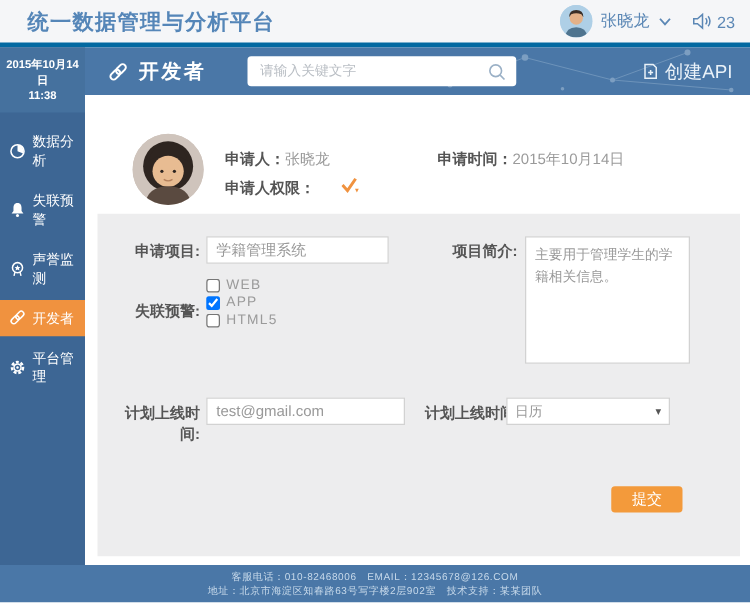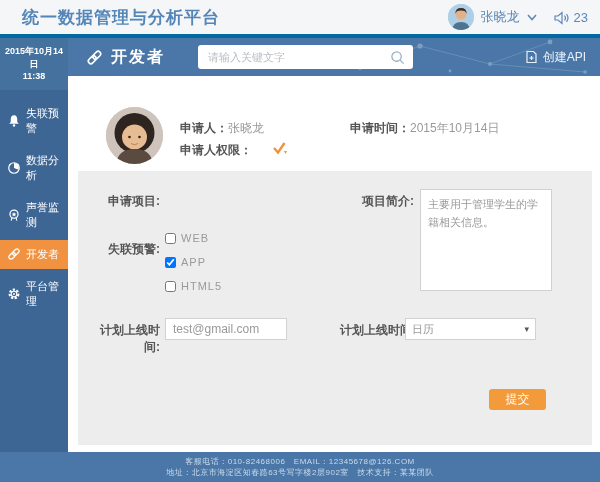--- a/index.html
+++ b/index.html
@@ -13,21 +13,21 @@
   .top-header {
     height:38px; background:#f5f6f8; border-bottom:4px solid #0369a1;
     display:flex; align-items:center; justify-content:space-between;
     padding:0 12px 0 22px; flex:0 0 38px;
   }
   .app-title { font-size:17px; font-weight:bold; color:#5586b8; letter-spacing:1px; }
   .user-area { display:flex; align-items:center; gap:7px; }
   .avatar-sm { width:26px; height:26px; border-radius:50%; overflow:hidden; background:#bcd6ea; flex:0 0 26px; }
   .user-name { font-size:13px; color:#5b87b5; }
   .chev { width:10px; height:7px; }
-  .speaker-wrap { display:flex; align-items:flex-end; gap:4px; margin-left:10px; }
+  .speaker-wrap { display:flex; align-items:flex-start; gap:4px; margin-left:10px; }
   .notif { font-size:13px; color:#5b87b5; }
   
   .main-row { flex:1 1 auto; display:flex; min-height:0; }
   
   .sidebar { width:68px; flex:0 0 68px; background:#3d6694; display:flex; flex-direction:column; }
   .date-box {
     background:#45719e; color:#fff; font-size:9px; font-weight:bold;
     text-align:center; line-height:1.4; padding:7px 2px; margin-bottom:6px;
   }
   .menu-item {
@@ -50,21 +50,21 @@
     position:absolute; left:130px; top:7px; width:215px; height:24px;
     background:#fff; border-radius:3px; display:flex; align-items:center; z-index:1;
   }
   .search-box input {
     border:none; outline:none; flex:1; font-size:11px; color:#666;
     padding:0 6px 0 10px; background:transparent;
     font-family:"Liberation Sans","DejaVu Sans",sans-serif;
   }
   .search-box input::placeholder { color:#b9bec4; }
   .search-icon { width:15px; height:15px; margin-right:8px; cursor:pointer; }
-  .create-api { margin-left:auto; display:flex; align-items:center; gap:5px; color:#e9f1f8; font-size:12px; cursor:pointer; z-index:1; }
+  .create-api { margin-left:auto; display:flex; align-items:center; gap:5px; color:#e9f1f8; font-size:15px; cursor:pointer; z-index:1; }
   
   .content-body { flex:1 1 auto; background:#fff; position:relative; min-height:0; }
   
   .applicant { position:absolute; left:0; top:0; right:16px; height:108px;margin-top:16px; }
   .avatar-lg { position:absolute; left:38px; top:15px; width:57px; height:57px; border-radius:50%; overflow:hidden; background:#cfc4bc; }
   .ap-label { font-size:12px; color:#555; font-weight:bold; }
   .ap-value { font-size:12px; color:#9a9a9a; }
   .ap-row1 { position:absolute; left:112px; top:26px; }
   .ap-row2 { position:absolute; left:112px; top:50px; display:flex; align-items:flex-start; gap:21px; }
   .ap-time { position:absolute; left:282px; top:26px; }
@@ -80,21 +80,21 @@
     position:absolute; height:22px; border:1px solid #d2d2d2; background:#fff;
     font-size:12px; color:#999; padding:0 7px; outline:none;
     font-family:"Liberation Sans","DejaVu Sans",sans-serif;
   }
   textarea.txt-area {
     position:absolute; border:1px solid #d2d2d2; background:#fff; resize:none;
     font-size:11px; color:#999; padding:6px 7px; outline:none; line-height:1.6;
     font-family:"Liberation Sans","DejaVu Sans",sans-serif;
   }
   .chk-group { position:absolute; left:87px; top:51px; display:flex; flex-direction:column; gap:2px; }
-  .chk-row { display:flex; align-items:center; gap:5px; font-size:11px; color:#9a9a9a; letter-spacing:1px;margin-top:10px; }
+  .chk-row { display:flex; align-items:center; gap:5px; font-size:11px; color:#9a9a9a; letter-spacing:1px; }
   .chk-row input { width:11px; height:11px; cursor:pointer; }
   .select-box {
     position:absolute; left:327px; top:147px; width:131px; height:22px;
     background:#fff; border:1px solid #d2d2d2; display:flex; align-items:center;
     font-size:11px; color:#999; padding:0 6px; cursor:pointer; justify-content:space-between;
   }
   .caret { font-size:9px; color:#555; }
   .submit-btn {
     position:absolute; right:46px; top:218px; width:57px; height:21px;
     background:#f39a3b; color:#fff; font-size:12px; border:none; border-radius:3px;
@@ -141,35 +141,35 @@
 
   <div class="sidebar">
     <div class="date-box">
       <div>2015年10月14日</div>
       <div>11:38</div>
     </div>
 
     <div class="menu-item">
       <span class="mi-icon">
         <svg viewBox="0 0 16 16">
+            <circle cx="8" cy="8" r="6" fill="none" stroke="#fff" stroke-width="1.4"></circle>
+            <path d="M8 8 L8 2 A6 6 0 0 1 13.2 10 Z" fill="#fff"></path>
+          </svg>
+      </span>
+      <span>数据分析</span>
+    </div>
+
+    <div class="menu-item">
+      <span class="mi-icon">
+        <svg viewBox="0 0 16 16">
             <path d="M8 1.5 C5.2 1.5 4.3 3.6 4.3 6 L4.3 9 L2.6 11.2 L13.4 11.2 L11.7 9 L11.7 6 C11.7 3.6 10.8 1.5 8 1.5 Z" fill="#fff"></path>
             <circle cx="8" cy="13" r="1.4" fill="#fff"></circle>
           </svg>
       </span>
       <span>失联预警</span>
-    </div>
-
-    <div class="menu-item">
-      <span class="mi-icon">
-        <svg viewBox="0 0 16 16">
-            <circle cx="8" cy="8" r="6" fill="none" stroke="#fff" stroke-width="1.4"></circle>
-            <path d="M8 8 L8 2 A6 6 0 0 1 13.2 10 Z" fill="#fff"></path>
-          </svg>
-      </span>
-      <span>数据分析</span>
     </div>
 
     <div class="menu-item">
       <span class="mi-icon">
         <svg viewBox="0 0 16 16">
             <circle cx="8" cy="7" r="4.6" fill="none" stroke="#fff" stroke-width="1.4"></circle>
             <path d="M8 4.6 L8.8 6.4 L10.7 6.5 L9.3 7.8 L9.8 9.6 L8 8.6 L6.2 9.6 L6.7 7.8 L5.3 6.5 L7.2 6.4 Z" fill="#fff"></path>
             <path d="M5.7 11 L4.8 14.5 M10.3 11 L11.2 14.5" stroke="#fff" stroke-width="1.3"></path>
           </svg>
       </span>
@@ -266,20 +266,21 @@
             <path d="M11 9 L12.5 12 L14 9 Z" fill="#f0923f"></path>
           </svg>
         </div>
         <div class="ap-time">
           <span class="ap-label">申请时间：</span><span class="ap-value">2015年10月14日</span>
         </div>
       </div>
 
       <div class="form-panel">
         <div class="f-label" style="left:20px; top:22px;">申请项目:</div>
+        <input class="txt-input" style="left: 87px; top: 18px; width: 146px;" value="学籍管理系统">
 
         <div class="f-label" style="left:274px; top:22px;">项目简介:</div>
         <textarea class="txt-area" style="left: 342px; top: 18px; width: 132px; height: 102px;">主要用于管理学生的学籍相关信息。</textarea>
 
         <div class="f-label" style="left:20px; top:70px;">失联预警:</div>
         <div class="chk-group">
           <label class="chk-row">
             <input type="checkbox" style="">
             <span>WEB</span>
           </label>
@@ -287,21 +288,21 @@
             <input type="checkbox" checked="" style="">
             <span>APP</span>
           </label>
           <label class="chk-row">
             <input type="checkbox" style="">
             <span>HTML5</span>
           </label>
         </div>
 
         <div class="f-label" style="left:8px; top:151px; width:74px;">计划上线时间:</div>
-        <input class="txt-input" style="left: 87px; top: 147px; width: 122px;" value="test@gmail.com">
+        <input class="txt-input" style="left: 87px; top: 147px; width: 159px;" value="test@gmail.com">
 
         <div class="f-label wide" style="left:254px; top:151px;">计划上线时间:</div>
         <div class="select-box">
           <span>日历</span>
           <span class="caret">▾</span>
         </div>
 
         <button class="submit-btn">提交</button>
       </div>
     </div>

